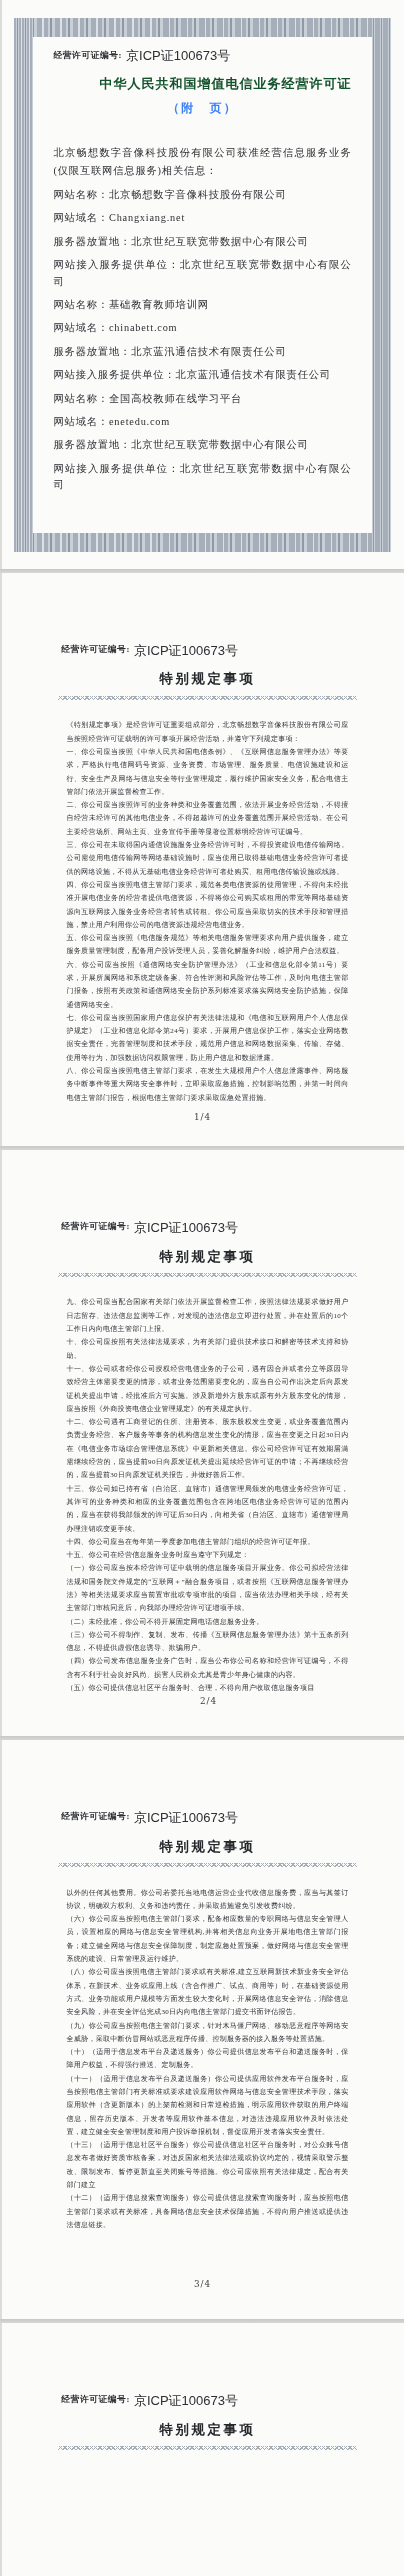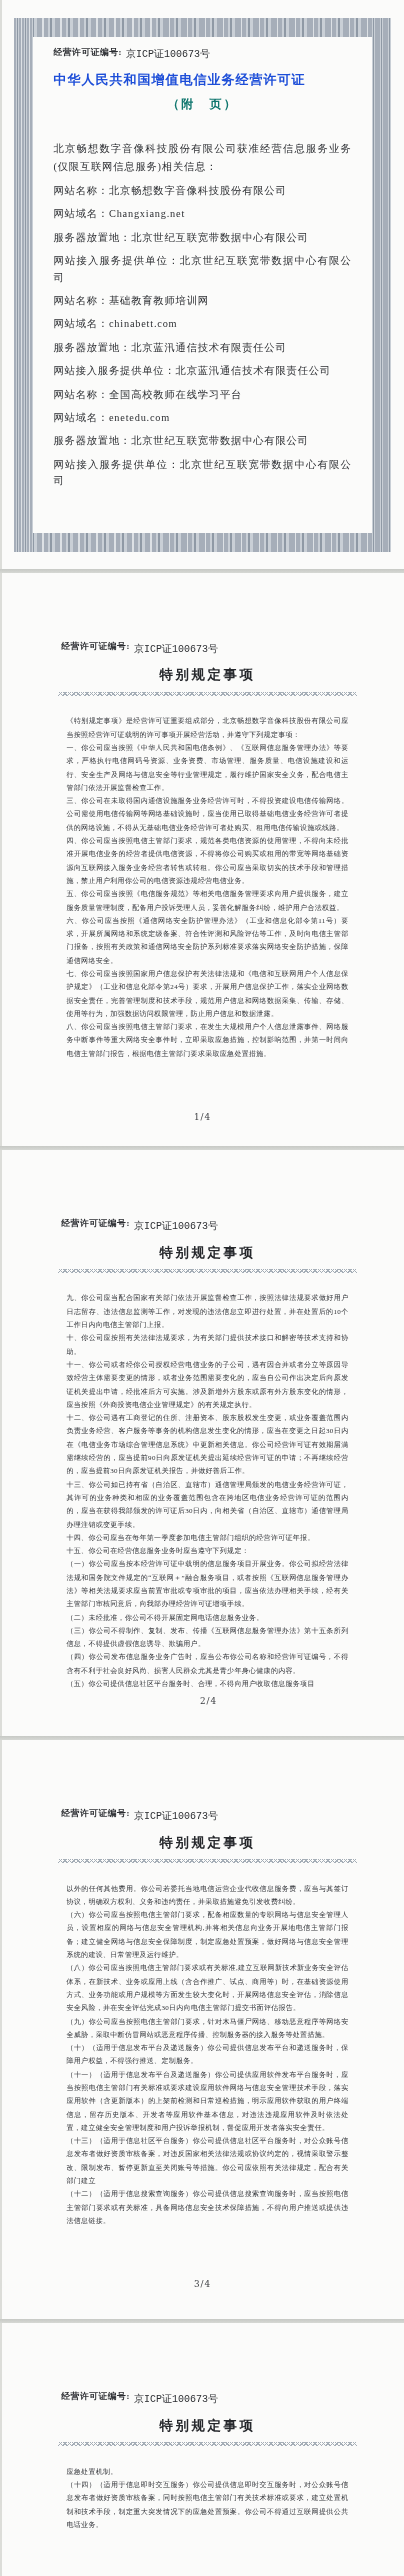--- a/index.html
+++ b/index.html
@@ -27,29 +27,29 @@
   .frame{
     height:100%;
     box-sizing:border-box;
     border:19.6px solid #aeb6c0;
     border-image:repeating-linear-gradient(90deg,
       #a6aeb9 0 3.1px,#c9cfd6 3.1px 5.2px,#8f99a5 5.2px 7.2px,
       #c9cfd6 7.2px 9.3px,#a6aeb9 9.3px 14.4px,#dde1e5 14.4px 16px) 38;
     padding:8.2px 20.6px 0 20.6px;
   }
   .hdr{font-size:8.8px;font-weight:bold;letter-spacing:0.5px;}
-  .lic-no{font-family:Liberation Mono, monospace;
-    font-weight:normal;font-size:10px;position:relative;top:2.6px;margin-left:4.1px;letter-spacing:0;}
+  .lic-no{font-family:Liberation Sans, sans-serif;
+    font-weight:normal;font-size:13px;position:relative;top:2.6px;margin-left:4.1px;letter-spacing:0;}
   .cover-title{
-    margin:12.4px 0 0 0;text-align:left;
-    font-size:13px;font-weight:700;letter-spacing:1px;color:#1d4ed8;
+    margin:12.4px 0 0 0;text-align:right;
+    font-size:13px;font-weight:700;letter-spacing:1px;color:#14532d;
   }
   .cover-sub{
     margin-top:7.2px;text-align:center;
-    font-size:12px;font-weight:700;letter-spacing:2.1px;color:#0f766e;
+    font-size:12px;font-weight:700;letter-spacing:2.1px;color:#3b82f6;
   }
   .intro{
     margin:27px 0 3.1px 0;
     font-size:10.3px;line-height:1.75;letter-spacing:0.8px;
     text-align:justify;
   }
   .entries{margin-top:2.1px;}
   .entry{
     margin:6.7px 0 0 0;
     font-size:10.3px;line-height:1.62;letter-spacing:0.8px;
@@ -130,20 +130,21 @@
   <section class="page sp" id="sp1">
     <div class="hdr">
       <span>经营许可证编号:</span><span class="lic-no">京ICP证100673号</span>
     </div>
     <h2 class="sp-title">特别规定事项</h2>
     <div class="zigzag"></div>
     <div class="body">
 
     <p class="para">《特别规定事项》是经营许可证重要组成部分，北京畅想数字音像科技股份有限公司应当按照经营许可证载明的许可事项开展经营活动，并遵守下列规定事项：</p>
         <p class="para">一、你公司应当按照《中华人民共和国电信条例》、《互联网信息服务管理办法》等要求，严格执行电信网码号资源、业务资费、市场管理、服务质量、电信设施建设和运行、安全生产及网络与信息安全等行业管理规定，履行维护国家安全义务，配合电信主管部门依法开展监督检查工作。</p>
+        <p class="para">二、你公司应当按照许可的业务种类和业务覆盖范围，依法开展业务经营活动，不得擅自经营未经许可的其他电信业务，不得超越许可的业务覆盖范围开展经营活动。在公司主要经营场所、网站主页、业务宣传手册等显著位置标明经营许可证编号。</p>
         <p class="para">三、你公司在未取得国内通信设施服务业务经营许可时，不得投资建设电信传输网络。公司需使用电信传输网等网络基础设施时，应当使用已取得基础电信业务经营许可者提供的网络设施，不得从无基础电信业务经营许可者处购买、租用电信传输设施或线路。</p>
         <p class="para">四、你公司应当按照电信主管部门要求，规范各类电信资源的使用管理，不得向未经批准开展电信业务的经营者提供电信资源，不得将你公司购买或租用的带宽等网络基础资源向互联网接入服务业务经营者转售或转租。你公司应当采取切实的技术手段和管理措施，禁止用户利用你公司的电信资源违规经营电信业务。</p>
         <p class="para">五、你公司应当按照《电信服务规范》等相关电信服务管理要求向用户提供服务，建立服务质量管理制度，配备用户投诉受理人员，妥善化解服务纠纷，维护用户合法权益。</p>
         <p class="para">六、你公司应当按照《通信网络安全防护管理办法》（工业和信息化部令第11号）要求，开展所属网络和系统定级备案、符合性评测和风险评估等工作，及时向电信主管部门报备，按照有关政策和通信网络安全防护系列标准要求落实网络安全防护措施，保障通信网络安全。</p>
         <p class="para">七、你公司应当按照国家用户信息保护有关法律法规和《电信和互联网用户个人信息保护规定》（工业和信息化部令第24号）要求，开展用户信息保护工作，落实企业网络数据安全责任，完善管理制度和技术手段，规范用户信息和网络数据采集、传输、存储、使用等行为，加强数据访问权限管理，防止用户信息和数据泄露。</p>
         <p class="para">八、你公司应当按照电信主管部门要求，在发生大规模用户个人信息泄露事件、网络服务中断事件等重大网络安全事件时，立即采取应急措施，控制影响范围，并第一时间向电信主管部门报告，根据电信主管部门要求采取应急处置措施。</p>
       </div>
     <div class="page-no">1/4</div>
   </section>
 
@@ -196,22 +197,17 @@
   </section>
 
   <div class="sep"></div>
 
   <section class="page sp" id="sp4">
     <div class="hdr">
       <span>经营许可证编号:</span><span class="lic-no">京ICP证100673号</span>
     </div>
     <h2 class="sp-title">特别规定事项</h2>
     <div class="zigzag"></div>
-    <div class="body">
-
-    <p class="para cont">应急处置机制。</p>
-        <p class="para">（十四）（适用于信息即时交互服务）你公司提供信息即时交互服务时，对公众账号信息发布者做好资质审核备案，同时按照电信主管部门有关技术标准或要求，建立处置机制和技术手段，制定重大突发情况下的应急处置预案。你公司不得通过互联网提供公共电话业务。</p>
-      </div>
 
   </section>
 
 </div>
 
 
 </body></html>

